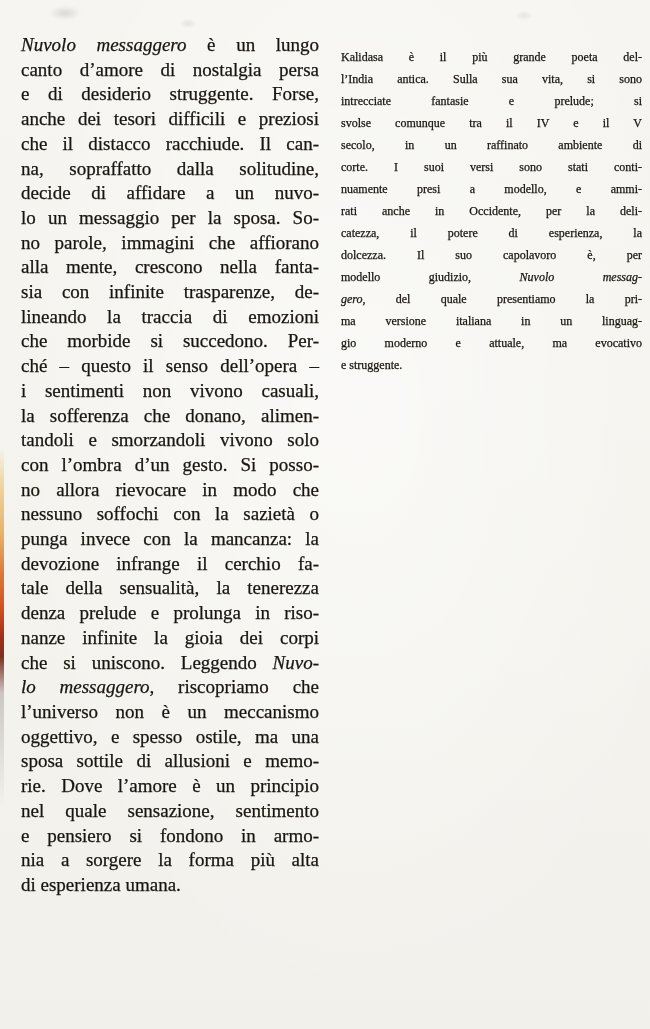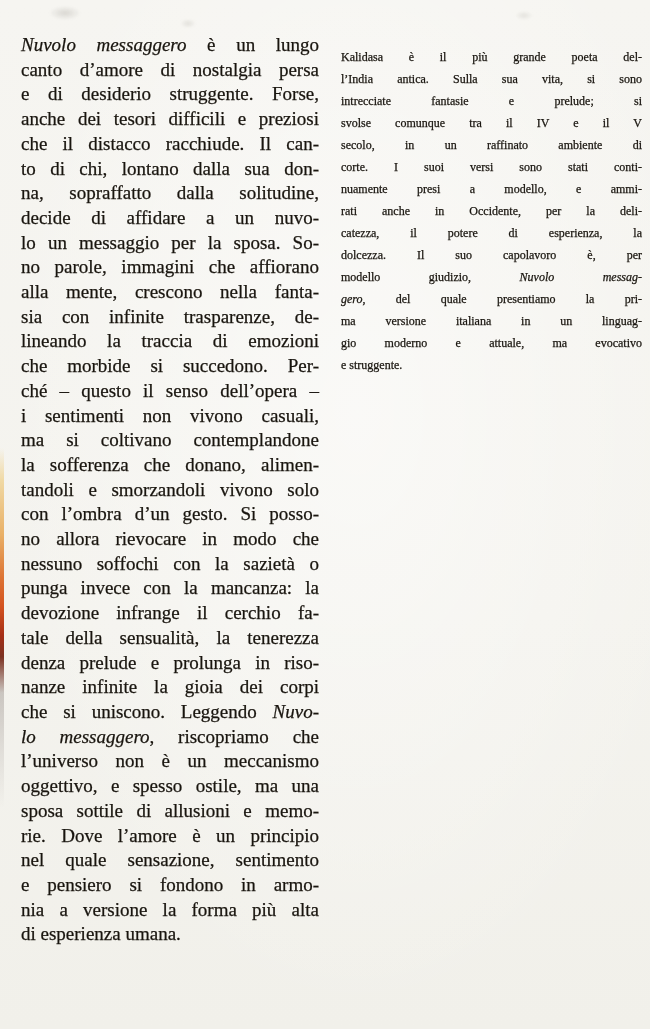--- a/index.html
+++ b/index.html
@@ -81,51 +81,49 @@
   <div class="smudge smudge-2"></div>
   <div class="smudge smudge-3"></div>
   <div class="edge-strip"></div>
 
   <div class="col col-left">
       <div class="text-line"><i>Nuvolo messaggero</i><span> è un lungo</span></div>
       <div class="text-line"><span>canto d’amore di nostalgia persa</span></div>
       <div class="text-line"><span>e di desiderio struggente. Forse,</span></div>
       <div class="text-line"><span>anche dei tesori difficili e preziosi</span></div>
       <div class="text-line"><span>che il distacco racchiude. Il can-</span></div>
-      <div class="text-line"><span>to di chi, lontano dalla sua don-</span></div>
       <div class="text-line"><span>na, sopraffatto dalla solitudine,</span></div>
       <div class="text-line"><span>decide di affidare a un nuvo-</span></div>
       <div class="text-line"><span>lo un messaggio per la sposa. So-</span></div>
       <div class="text-line"><span>no parole, immagini che affiorano</span></div>
       <div class="text-line"><span>alla mente, crescono nella fanta-</span></div>
       <div class="text-line"><span>sia con infinite trasparenze, de-</span></div>
       <div class="text-line"><span>lineando la traccia di emozioni</span></div>
       <div class="text-line"><span>che morbide si succedono. Per-</span></div>
       <div class="text-line"><span>ché – questo il senso dell’opera –</span></div>
       <div class="text-line"><span>i sentimenti non vivono casuali,</span></div>
-      <div class="text-line"><span>ma si coltivano contemplandone</span></div>
       <div class="text-line"><span>la sofferenza che donano, alimen-</span></div>
       <div class="text-line"><span>tandoli e smorzandoli vivono solo</span></div>
       <div class="text-line"><span>con l’ombra d’un gesto. Si posso-</span></div>
       <div class="text-line"><span>no allora rievocare in modo che</span></div>
       <div class="text-line"><span>nessuno soffochi con la sazietà o</span></div>
       <div class="text-line"><span>punga invece con la mancanza: la</span></div>
       <div class="text-line"><span>devozione infrange il cerchio fa-</span></div>
       <div class="text-line"><span>tale della sensualità, la tenerezza</span></div>
       <div class="text-line"><span>denza prelude e prolunga in riso-</span></div>
       <div class="text-line"><span>nanze infinite la gioia dei corpi</span></div>
       <div class="text-line"><span>che si uniscono. Leggendo </span><i>Nuvo-</i></div>
       <div class="text-line"><i>lo messaggero</i><span>, riscopriamo che</span></div>
       <div class="text-line"><span>l’universo non è un meccanismo</span></div>
       <div class="text-line"><span>oggettivo, e spesso ostile, ma una</span></div>
       <div class="text-line"><span>sposa sottile di allusioni e memo-</span></div>
       <div class="text-line"><span>rie. Dove l’amore è un principio</span></div>
       <div class="text-line"><span>nel quale sensazione, sentimento</span></div>
       <div class="text-line"><span>e pensiero si fondono in armo-</span></div>
-      <div class="text-line"><span>nia a versione la forma più alta</span></div>
+      <div class="text-line"><span>nia a sorgere la forma più alta</span></div>
       <div class="text-line last-line"><span>di esperienza umana.</span></div>
     </div>
 
   <div class="col col-right">
       <div class="text-line"><span>Kalidasa è il più grande poeta del-</span></div>
       <div class="text-line"><span>l’India antica. Sulla sua vita, si sono</span></div>
       <div class="text-line"><span>intrecciate fantasie e prelude; si</span></div>
       <div class="text-line"><span>svolse comunque tra il IV e il V</span></div>
       <div class="text-line"><span>secolo, in un raffinato ambiente di</span></div>
       <div class="text-line"><span>corte. I suoi versi sono stati conti-</span></div>

